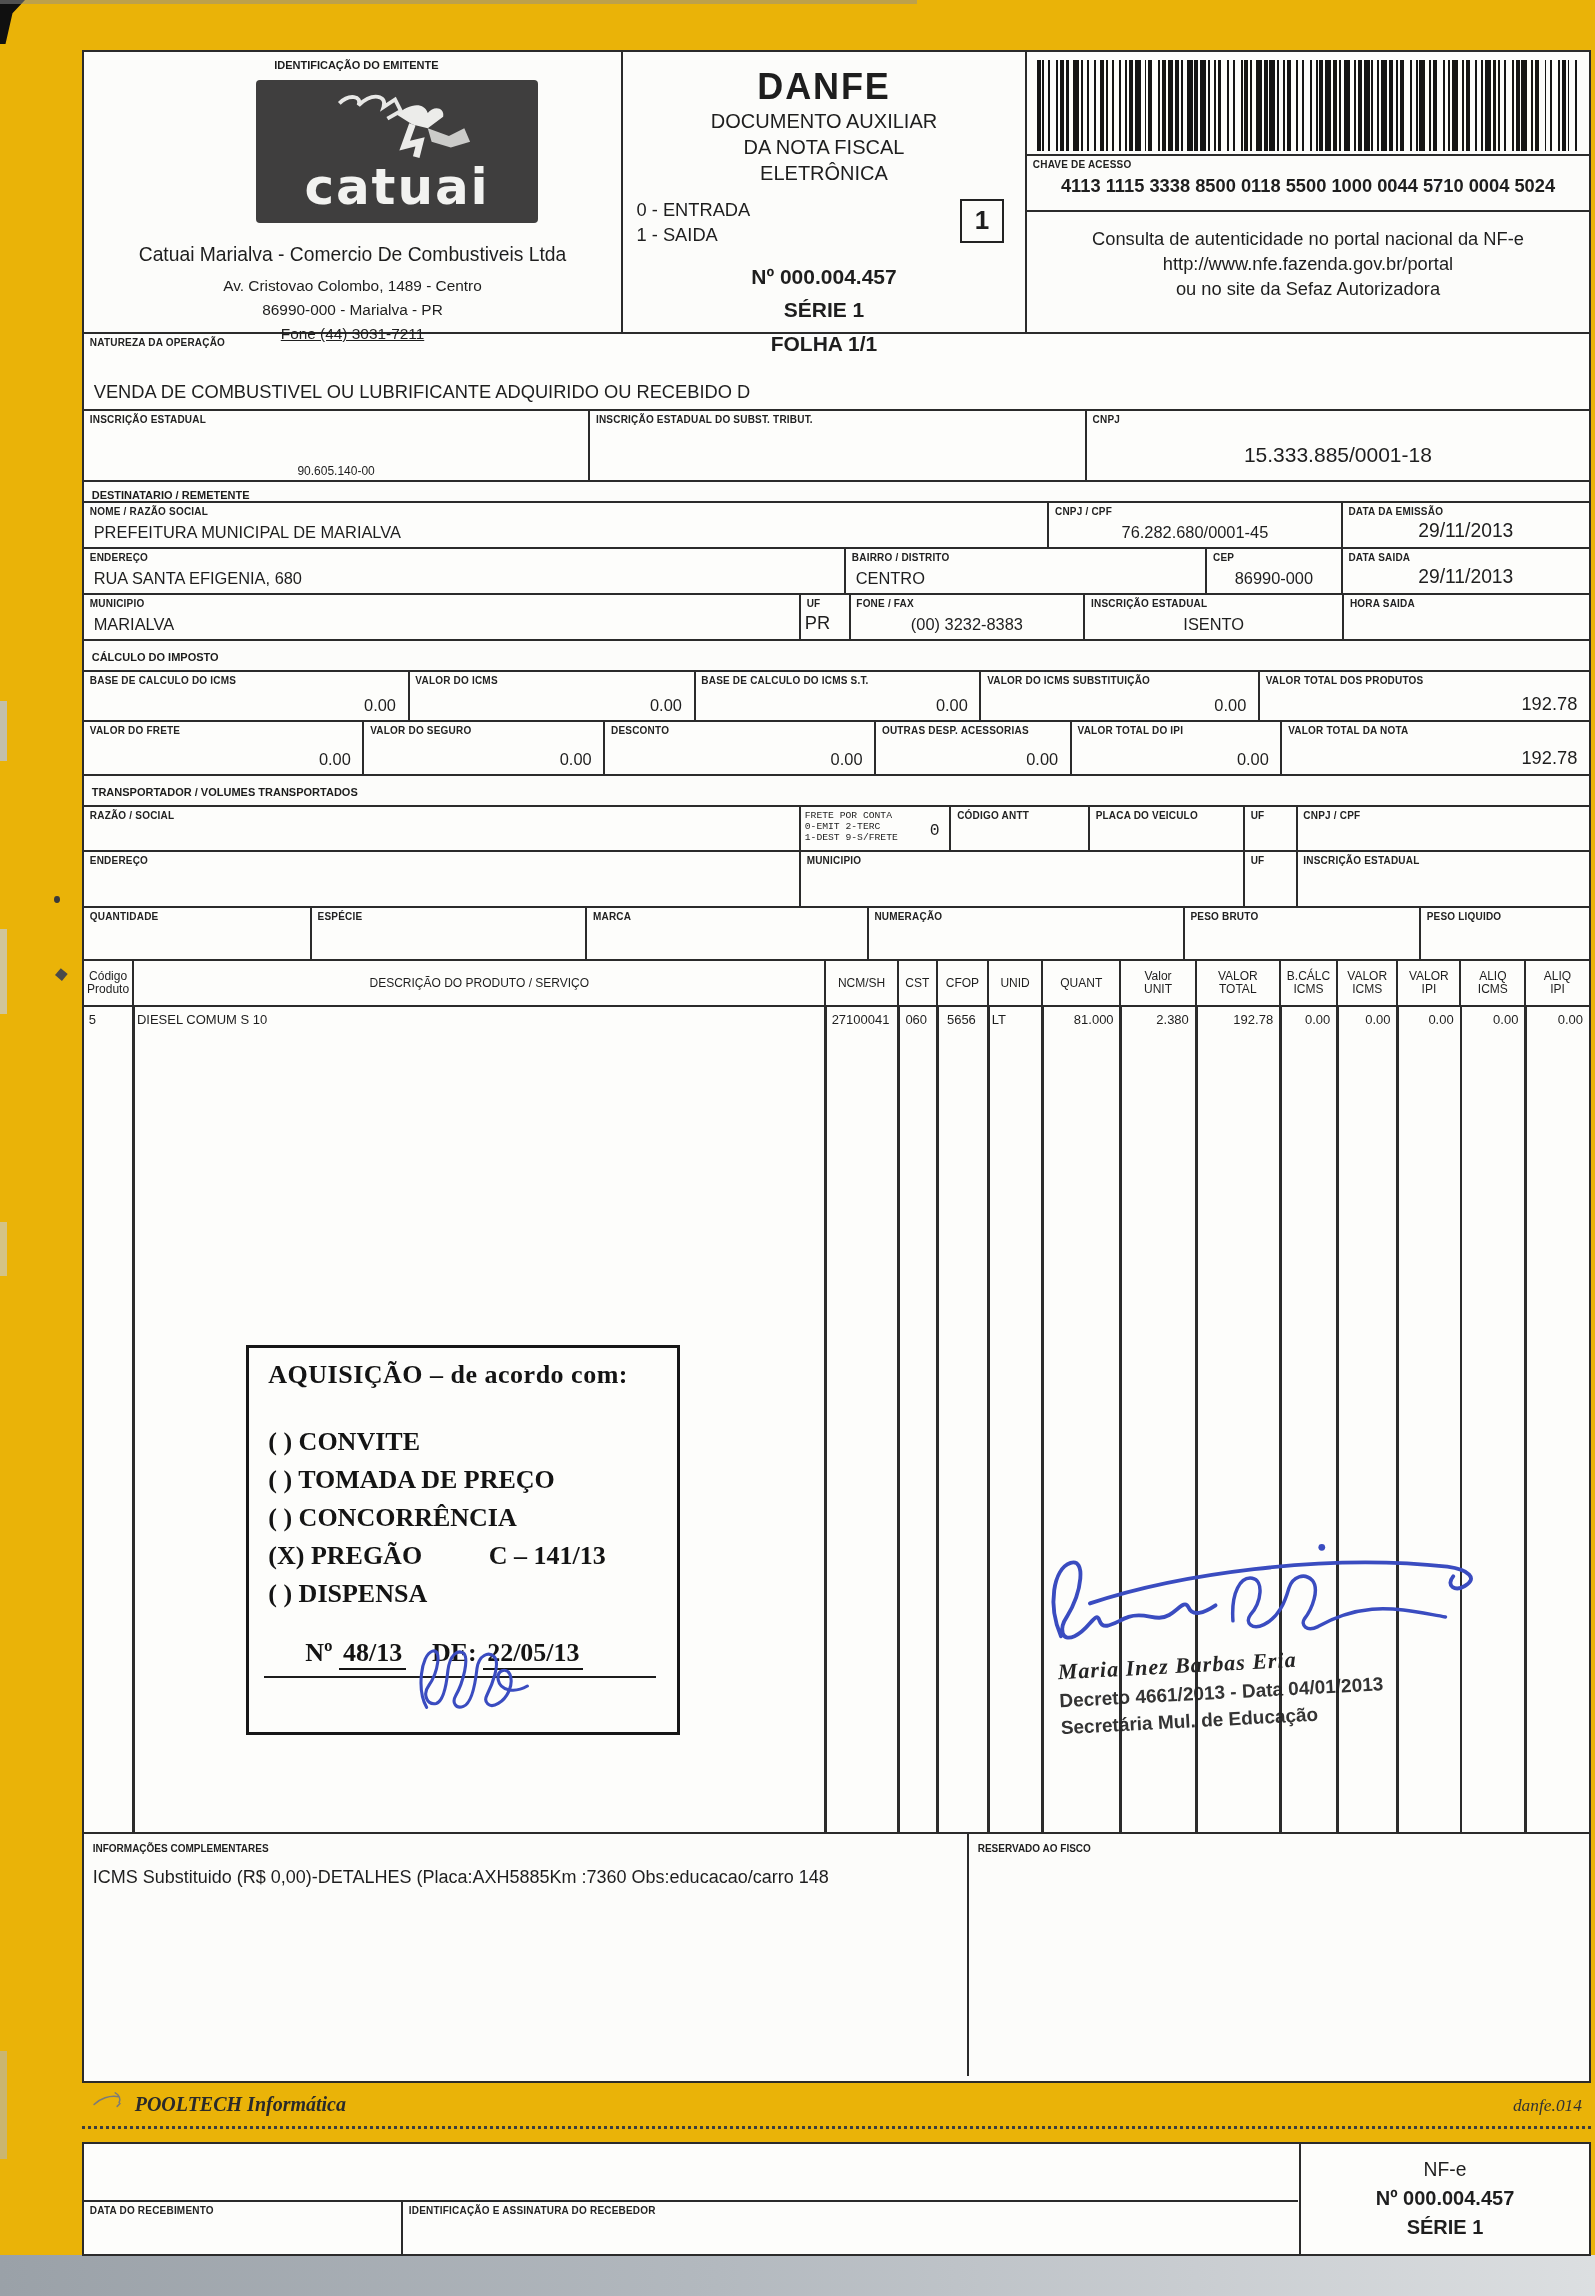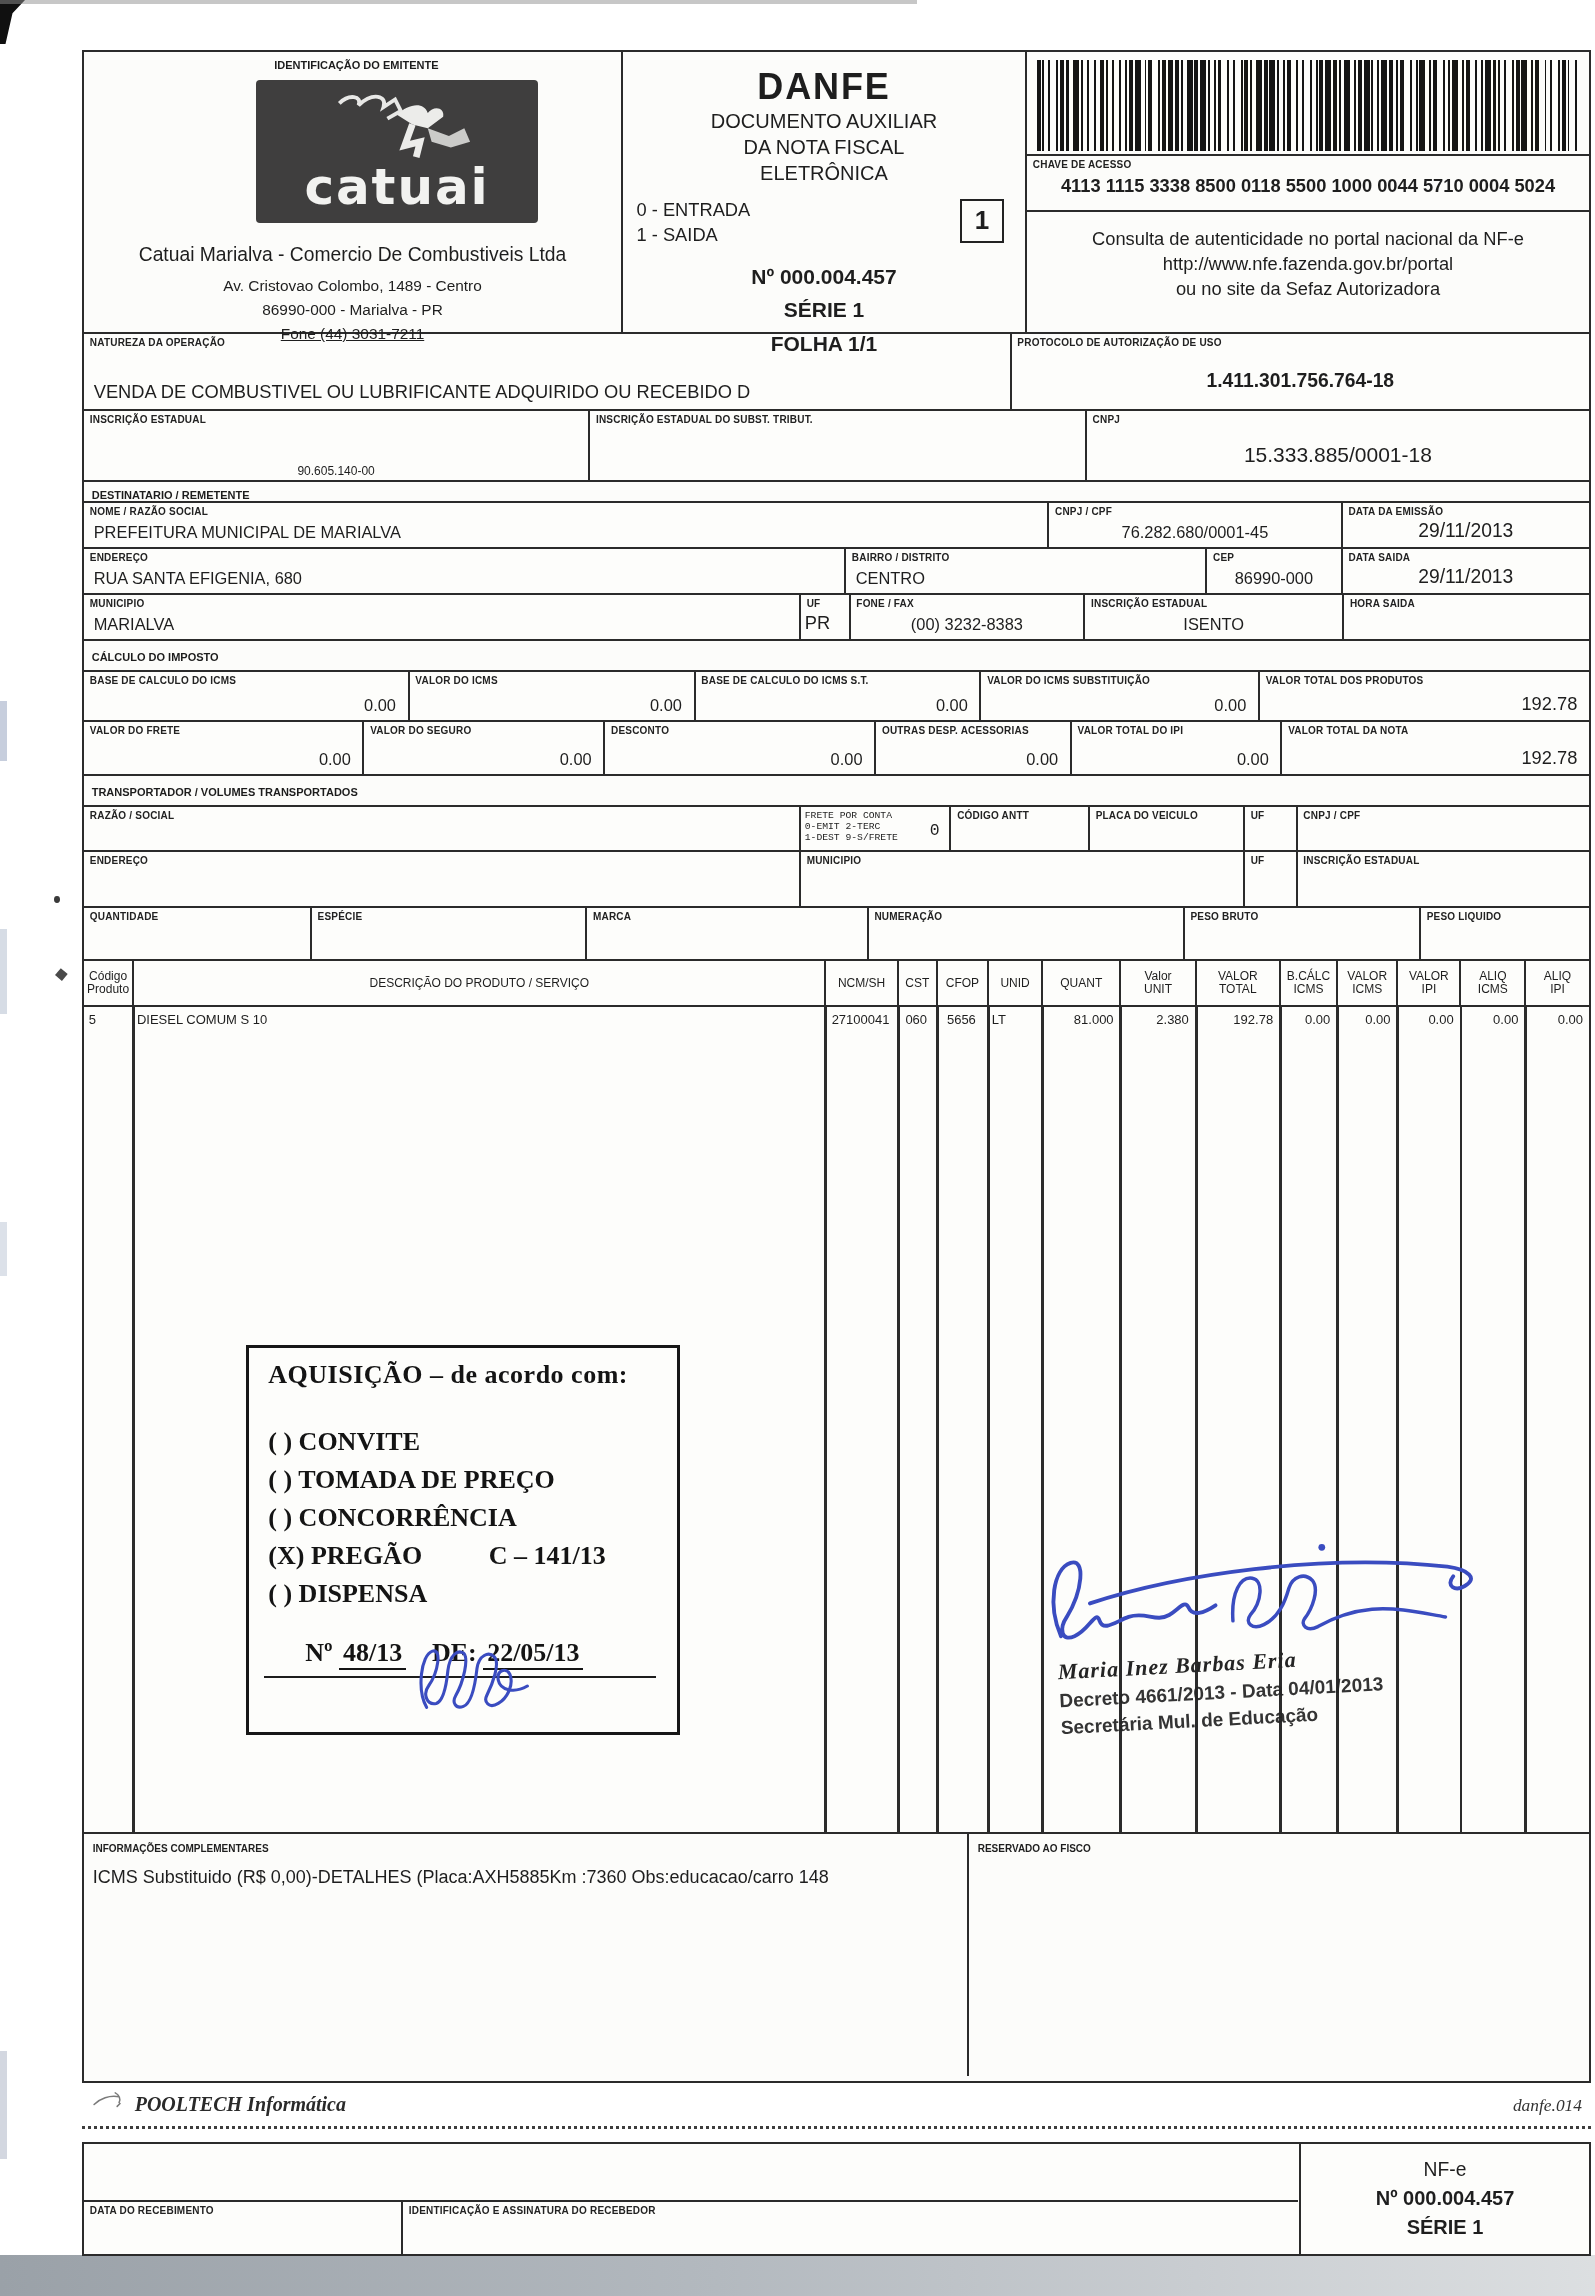--- a/index.html
+++ b/index.html
@@ -1,19 +1,19 @@
 <!DOCTYPE html>
 <html><head>
 <meta charset="utf-8">
 <style>
   * { box-sizing: border-box; margin: 0; padding: 0; }
   html,body { background:#e9e9e7; }
   .page {
     position:relative; width:1595px; height:2296px; margin:0 auto;
-    background:#ffffff; overflow:hidden;
+    background:#eab308; overflow:hidden;
     font-family:"Liberation Sans", sans-serif; color:#1e1e1e;
   }
   .doc {
     position:absolute; left:82px; top:50px; width:1509px; height:2033px;
     border:2.9px solid #2b2b2b; background:#fcfcfa;
   }
   .lbl { font-weight:bold; font-size:10px; letter-spacing:0.2px; color:#222;
          padding:2.9px 0 0 5.8px; display:block; line-height:11.6px; }
   .sec-lbl { font-weight:bold; font-size:11px; padding:6.8px 0 0 7.7px; color:#1c1c1c; }
   .row { display:flex; border-top:2.9px solid #2b2b2b; background:#fdfdfb; }
@@ -362,24 +362,20 @@
           <div>ou no site da Sefaz Autorizadora</div>
         </div>
       </div>
     </div>
 
     <div class="row r-nat">
       <div class="c" style="width:61.5%;">
         <span class="lbl">NATUREZA DA OPERAÇÃO</span>
         <div class="v v-l" style="font-size:18.3px;">VENDA DE COMBUSTIVEL OU LUBRIFICANTE ADQUIRIDO OU RECEBIDO D</div>
       </div>
-      <div class="c" style="width:38.5%;">
-        <span class="lbl">PROTOCOLO DE AUTORIZAÇÃO DE USO</span>
-        <div class="v v-c" style="font-weight:bold;font-size:19.3px;bottom:17.4px;">1.411.301.756.764-18</div>
-      </div>
     </div>
 
     <div class="row r-insc bb">
       <div class="c" style="width:33.5%;">
         <span class="lbl">INSCRIÇÃO ESTADUAL</span>
         <div class="v v-c" style="font-size:12px;bottom:2px;">90.605.140-00</div>
       </div>
       <div class="c" style="width:33%;">
         <span class="lbl">INSCRIÇÃO ESTADUAL DO SUBST. TRIBUT.</span>
         <div class="v v-c"></div>

